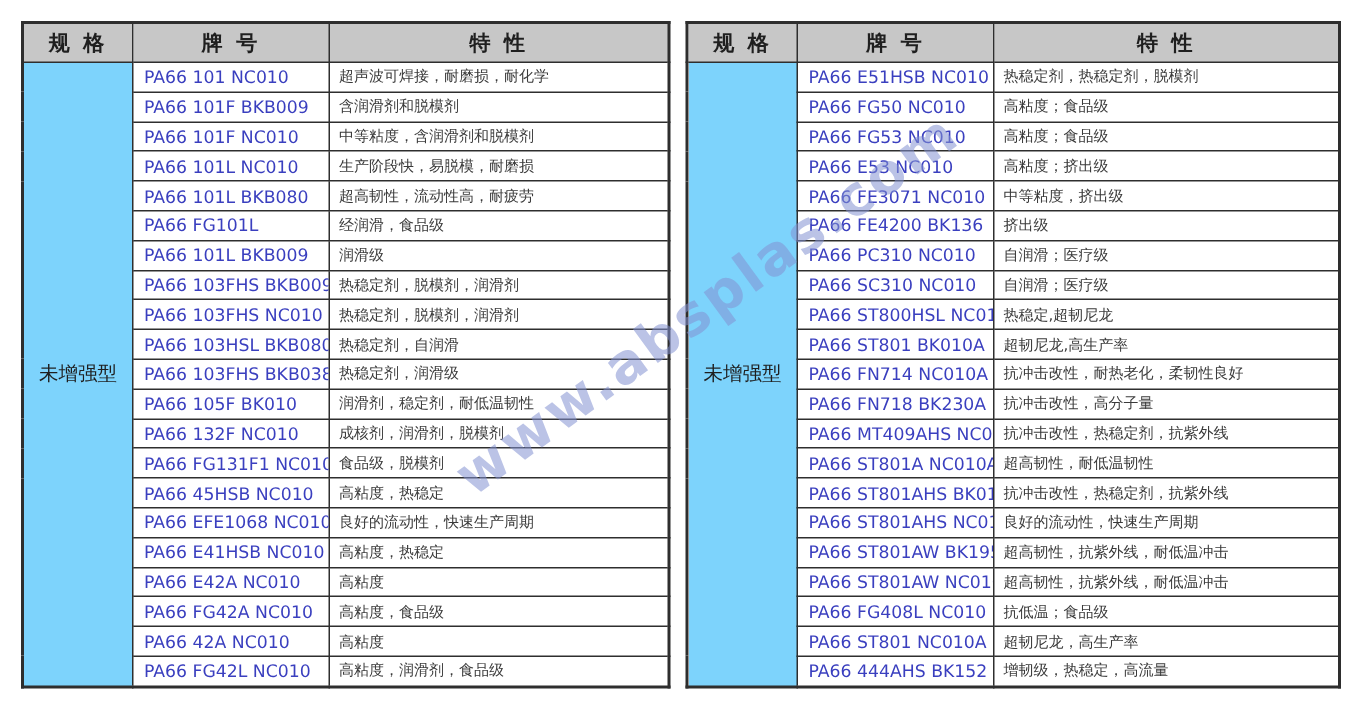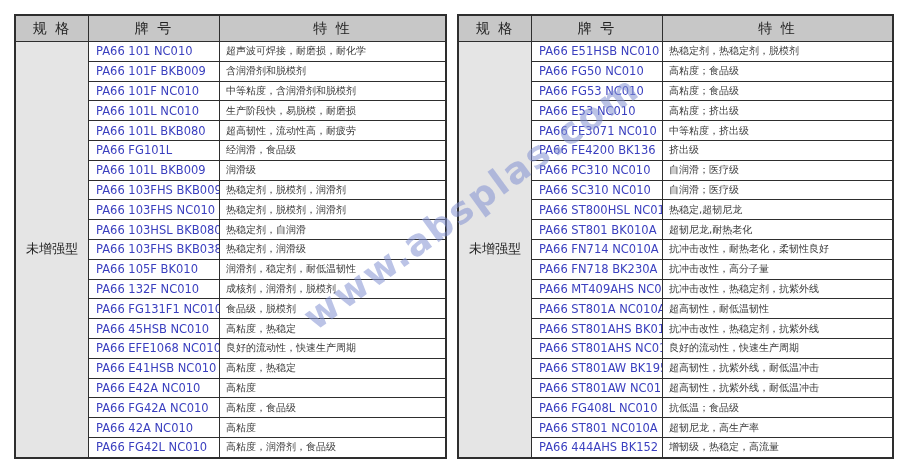--- a/index.html
+++ b/index.html
@@ -23,37 +23,37 @@
   }
   table.grades th, table.grades td {
     border: 1px solid #2e2e2e;
     overflow: hidden;
     white-space: nowrap;
   }
   table.grades th {
     background: #c7c7c7;
     height: 23px;
     font-size: 14px;
-    font-weight: normal;
+    font-weight: bold;
     color: #1f1f1f;
     letter-spacing: 2px;
     text-align: center;
   }
   .col-spec    { width: 70px; }
   .col-grade   { width: 128px; margin-top: 17px; }
   .col-feature { width: auto; }
 
   table.grades td { height: 18.8px; }
 
   td.spec-cell {
     text-align: center;
     vertical-align: middle;
     font-size: 13px;
     color: #1f1f1f;
-    background: #e5e5e5;
+    background: #7dd3fc;
   }
   td.grade-cell {
     color: #3a3fbf;
     font-weight: normal;
     font-size: 11.5px;
     padding: 0 2px 0 7px;
   }
   td.feature-cell {
     color: #3a3a3a;
     font-size: 10px;
@@ -223,21 +223,21 @@
           <tr>
             <td class="grade-cell">PA66 SC310 NC010</td>
             <td class="feature-cell">自润滑；医疗级</td>
           </tr>
           <tr>
             <td class="grade-cell">PA66 ST800HSL NC010</td>
             <td class="feature-cell">热稳定,超韧尼龙</td>
           </tr>
           <tr>
             <td class="grade-cell">PA66 ST801 BK010A</td>
-            <td class="feature-cell">超韧尼龙,耐热老化</td>
+            <td class="feature-cell">超韧尼龙,高生产率</td>
           </tr>
           <tr>
             <td class="grade-cell">PA66 FN714 NC010A</td>
             <td class="feature-cell">抗冲击改性，耐热老化，柔韧性良好</td>
           </tr>
           <tr>
             <td class="grade-cell">PA66 FN718 BK230A</td>
             <td class="feature-cell">抗冲击改性，高分子量</td>
           </tr>
           <tr>

